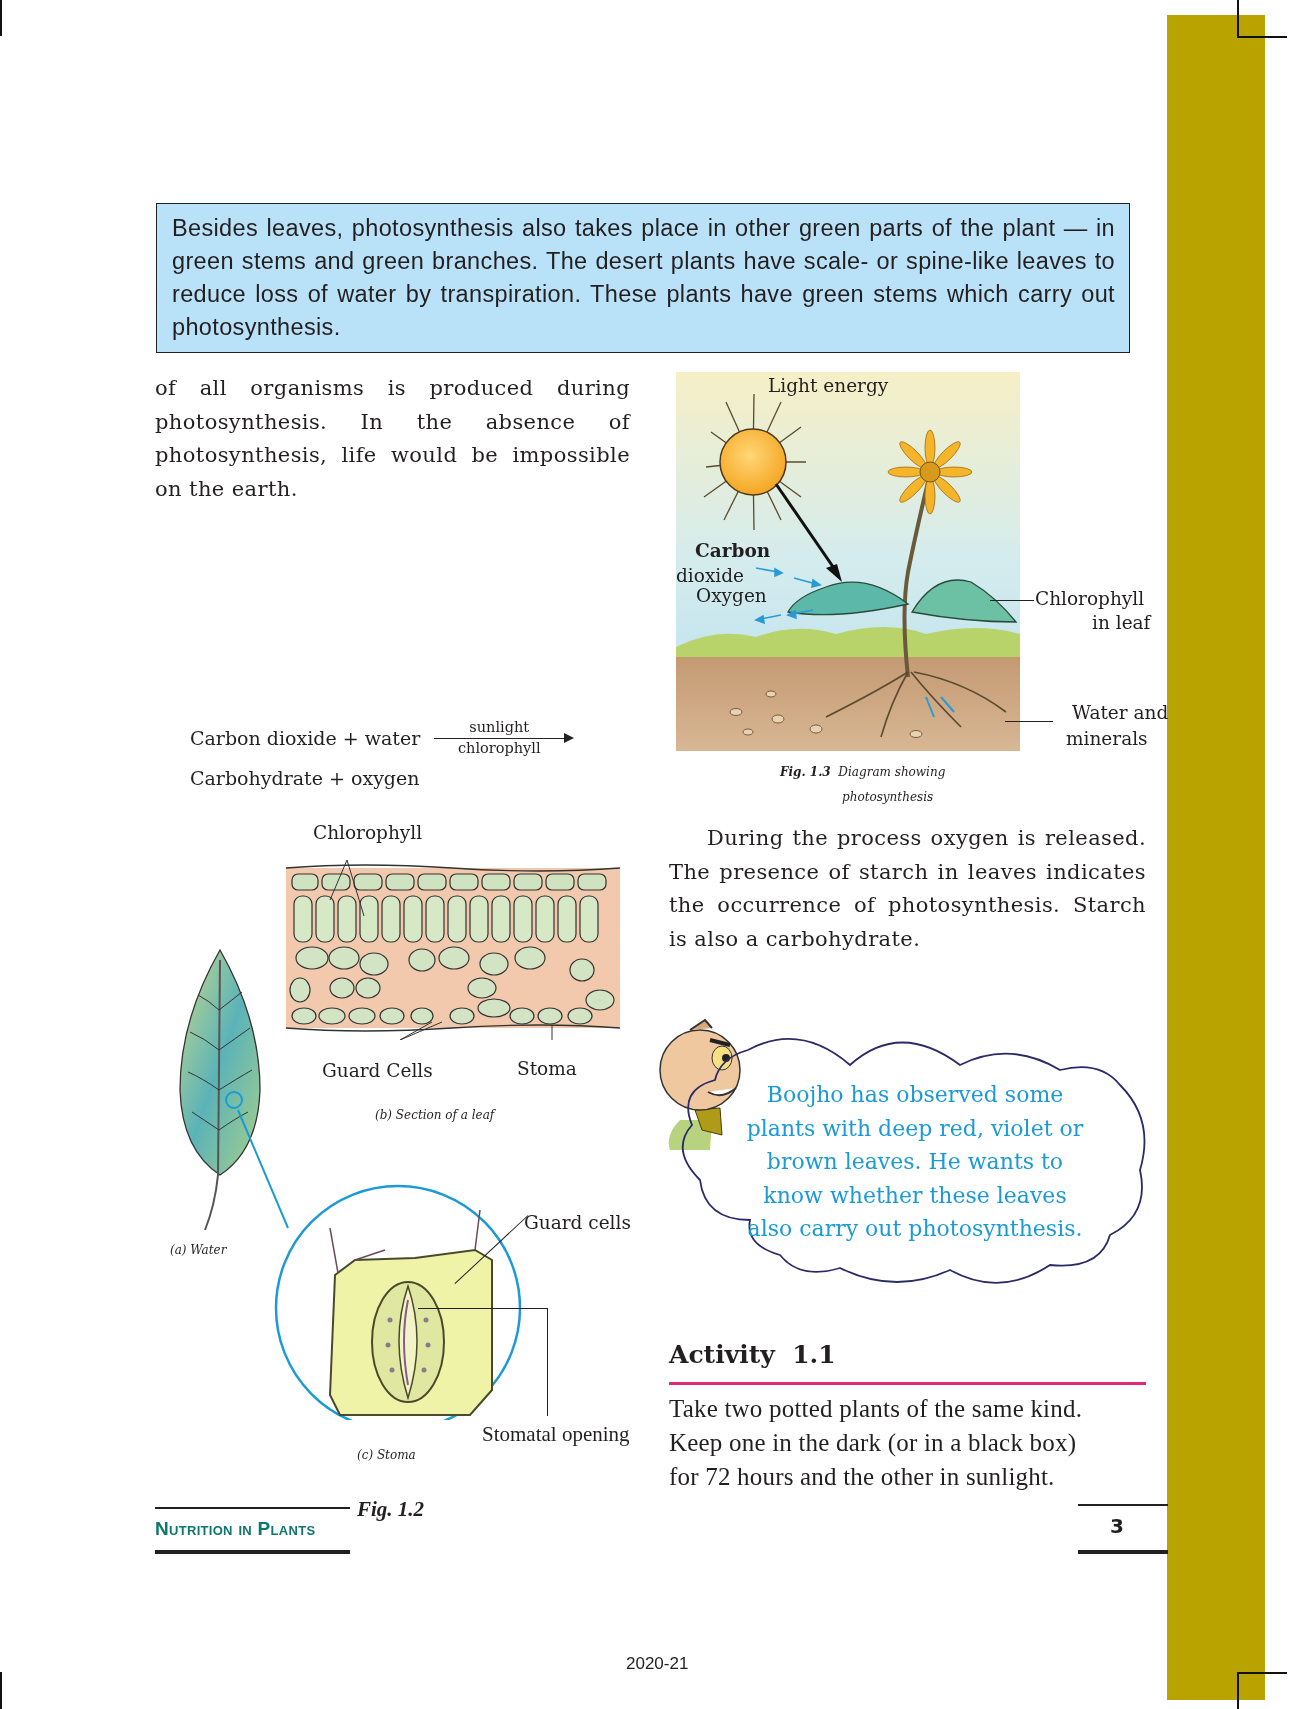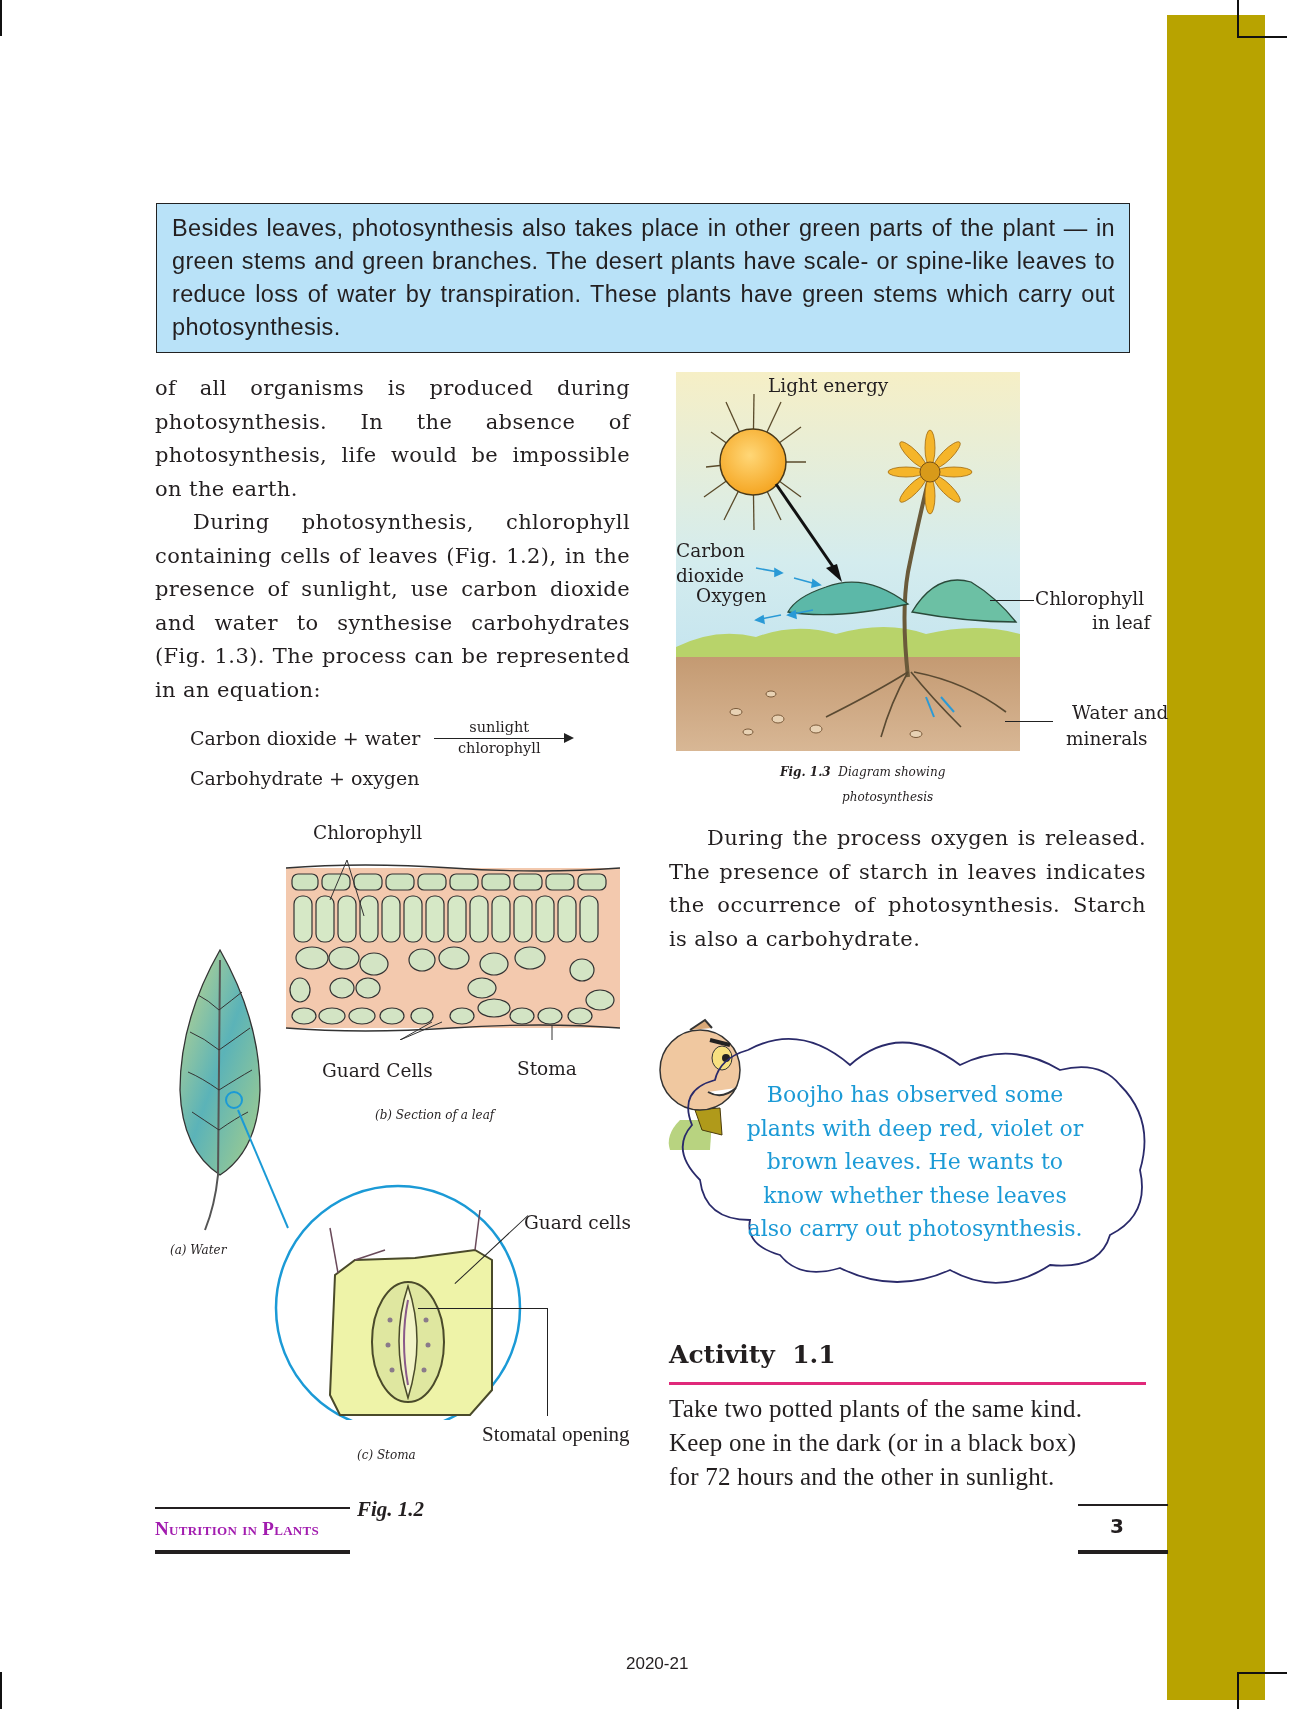--- a/index.html
+++ b/index.html
@@ -43,21 +43,21 @@
     position: absolute; left: 705px; top: 1078px; width: 420px; text-align: center;
     font-family: "DejaVu Serif", serif; font-size: 22px; line-height: 33.5px; color: #1b9ad6;
   }
 
   .activity-title { position: absolute; left: 669px; top: 1340px; font-family: "DejaVu Serif", serif; font-weight: bold; font-size: 25px; }
   .activity-rule { position: absolute; left: 669px; top: 1382px; width: 477px; height: 2.5px; background: #e0297a; }
   .activity-text { position: absolute; left: 669px; top: 1392px; width: 480px; font-family: "Liberation Serif", serif; font-size: 25px; line-height: 34px; letter-spacing: 0.2px; }
   .activity-text p { margin: 0; white-space: nowrap; }
 
   .footer-rule { position: absolute; height: 3px; background: #231f20; }
-  .footer-left { position: absolute; left: 155px; top: 1518px; font-family: Liberation Serif, serif; font-weight: bold; color: #a21caf; font-size: 19px; font-variant: small-caps; letter-spacing: 0.3px; }
+  .footer-left { position: absolute; left: 155px; top: 1518px; font-family: Liberation Sans, sans-serif; font-weight: bold; color: #0f766e; font-size: 19px; font-variant: small-caps; letter-spacing: 0.3px; }
   .page-number { position: absolute; left: 1110px; top: 1514px; font-family: "DejaVu Sans", sans-serif; font-weight: bold; font-size: 20px; }
   .year { position: absolute; left: 626px; top: 1654px; font-family: "Liberation Sans", sans-serif; font-size: 17px; }
 </style>
 </head>
 <body>
 
 <div class="crop" style="left:0;top:0;width:2px;height:36px;"></div>
 <div class="crop" style="left:0;top:1672px;width:2px;height:37px;"></div>
 <div class="crop" style="left:1237px;top:0;width:1.5px;height:37px;"></div>
 <div class="crop" style="left:1237px;top:36px;width:50px;height:1.5px;"></div>
@@ -70,21 +70,20 @@
 <div class="crop" style="left:1237px;top:36px;width:50px;height:1.5px;"></div>
 <div class="crop" style="left:1237px;top:1672px;width:50px;height:1.5px;"></div>
 <div class="crop" style="left:1237px;top:1672px;width:1.5px;height:37px;"></div>
 
 <div class="info-box">
   <p>Besides leaves, photosynthesis also takes place in other green parts of the plant — in green stems and green branches. The desert plants have scale- or spine-like leaves to reduce loss of water by transpiration. These plants have green stems which carry out photosynthesis.</p>
 </div>
 
 <div class="left-col body-text">
   <p style="text-align-last:left;">of all organisms is produced during photosynthesis. In the absence of photosynthesis, life would be impossible on the earth.</p>
-  <p class="indent" style="text-align-last:left;">During photosynthesis, chlorophyll containing cells of leaves (Fig. 1.2), in the presence of sunlight, use carbon dioxide and water to synthesise carbohydrates (Fig. 1.3). The process can be represented in an equation:</p>
 </div>
 
 <div class="equation">
   <div class="eq-line">
     <span>Carbon dioxide + water</span>
     <span class="eq-arrow">
       <span class="above">sunlight</span>
       <span class="shaft"></span>
         <span class="head"></span>
       <span class="below">chlorophyll</span>
@@ -180,21 +179,21 @@
       <line x1="118" y1="206" x2="140" y2="212"></line>
         <polygon points="144,213 137,208 136,215"></polygon>
       <line x1="105" y1="243" x2="85" y2="247"></line>
         <polygon points="80,248 87,244 88,251"></polygon>
       <line x1="137" y1="238" x2="117" y2="242"></line>
         <polygon points="112,243 119,239 120,246"></polygon>
     </g>
   </svg>
 </div>
 <span class="label" style="left:768px;top:375px;">Light energy</span>
-<span class="label" style="left:676px;top:540px;">Carbon</span>
+<span class="label" style="left:695px;top:540px;font-weight:bold;">Carbon</span>
 <span class="label" style="left:676px;top:565px;">dioxide</span>
 <span class="label" style="left:676px;top:585px;margin-left:20px;">Oxygen</span>
 <div class="abs" style="left:990px;top:600px;width:44px;height:1px;background:#222;"></div>
 <span class="label" style="left:1035px;top:588px;">Chlorophyll</span>
 <span class="label" style="left:1092px;top:612px;">in leaf</span>
 <div class="abs" style="left:1005px;top:721px;width:48px;height:1px;background:#222;"></div>
 <span class="label" style="left:1072px;top:702px;">Water and</span>
 <span class="label" style="left:1066px;top:728px;">minerals</span>
 
 <div class="caption-i" style="left:780px;top:765px;">

